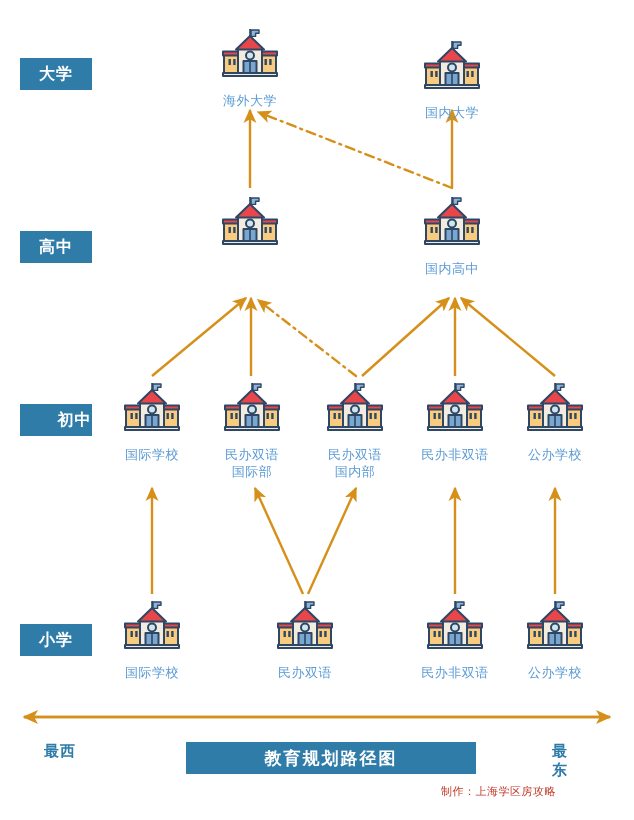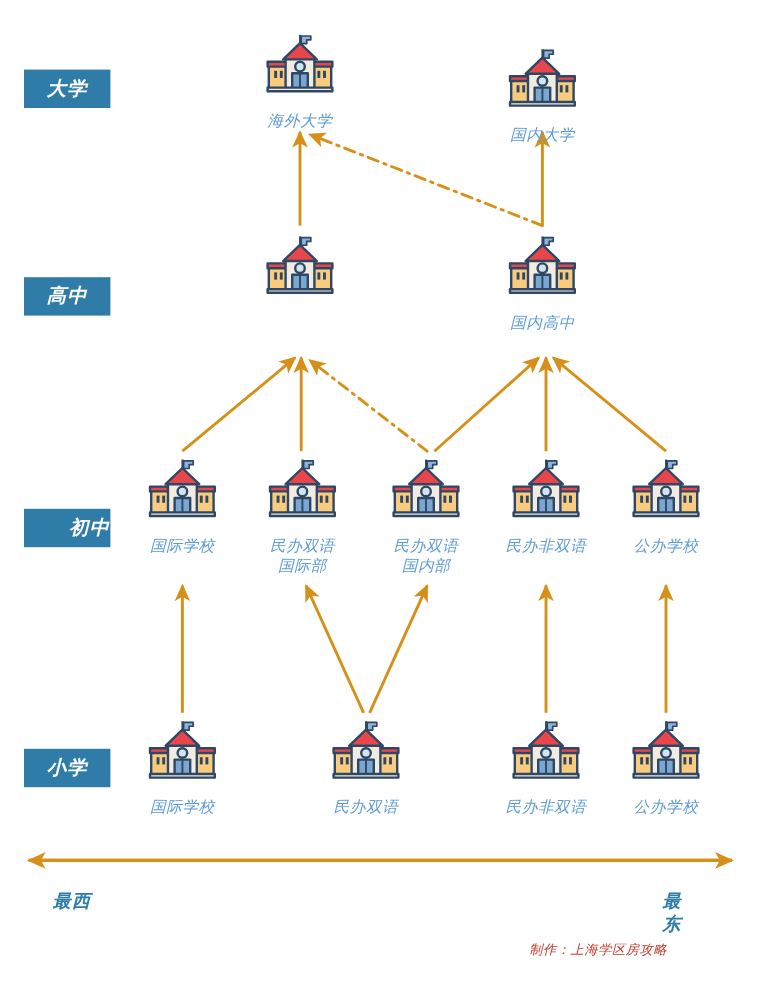--- a/index.html
+++ b/index.html
@@ -12,21 +12,20 @@
     height: 820px;
     position: relative;
     font-family: "Liberation Sans", "DejaVu Sans", sans-serif;
     overflow: hidden;
   }
   #stage {
     position: absolute;
     left: 0; top: 0;
     width: 568px;
     height: 820px;
-    font-style: italic;
   }
   
   .level-badge {
     position: absolute;
     width: 72px;
     height: 32px;
     background: #2f7ca8;
     color: #ffffff;
     font-size: 16px;
     font-weight: bold;
@@ -135,21 +134,21 @@
         <line x1="303" y1="594" x2="255" y2="488" stroke="#d69019" stroke-width="2.4" marker-end="url(#arrowhead)"></line>
         <line x1="308" y1="594" x2="356" y2="488" stroke="#d69019" stroke-width="2.4" marker-end="url(#arrowhead)"></line>
         <line x1="455" y1="594" x2="455" y2="488" stroke="#d69019" stroke-width="2.4" marker-end="url(#arrowhead)"></line>
         <line x1="555" y1="594" x2="555" y2="488" stroke="#d69019" stroke-width="2.4" marker-end="url(#arrowhead)"></line>
       </g>
   </svg>
 
   <div id="level-group">
       <div class="level-badge" style="left: 20px; top: 58px;">大学</div>
       <div class="level-badge" style="left: 20px; top: 231px;">高中</div>
-      <div class="level-badge" style="left: 20px; top: 424px; padding-left: 37px;">初中</div>
+      <div class="level-badge" style="left: 20px; top: 404px; padding-left: 37px;">初中</div>
       <div class="level-badge" style="left: 20px; top: 624px;">小学</div>
     </div>
 
   <div id="node-group">
       <div class="node" style="left: 250px; top: 28px;">
         <span class="icon-wrap">
   <svg width="58" height="52" viewBox="0 0 58 52" xmlns="http://www.w3.org/2000/svg">
 
     <rect x="28.2" y="1" width="1.8" height="13" fill="#2e4765"></rect>
 
@@ -575,16 +574,17 @@
         <path d="M0,0.3 L6,3 L0,5.7 L1.5,3 Z" fill="#d69019"></path>
       </marker>
     </defs>
     <line x1="24" y1="17" x2="610" y2="17" stroke="#d69019" stroke-width="2.6" marker-end="url(#axis-head-r)"></line>
     <line x1="610" y1="17" x2="24" y2="17" stroke="#d69019" stroke-width="2.6" marker-end="url(#axis-head-l)"></line>
   </svg>
 
   <div class="axis-cap" id="west-cap" style="left: 44px;">最西</div>
   <div class="axis-cap" id="east-cap" style="left: 548px;">最东</div>
 
+  <div id="title-banner">教育规划路径图</div>
 
   <div id="credit">制作：上海学区房攻略</div>
 
 </div>
 
 </body></html>

